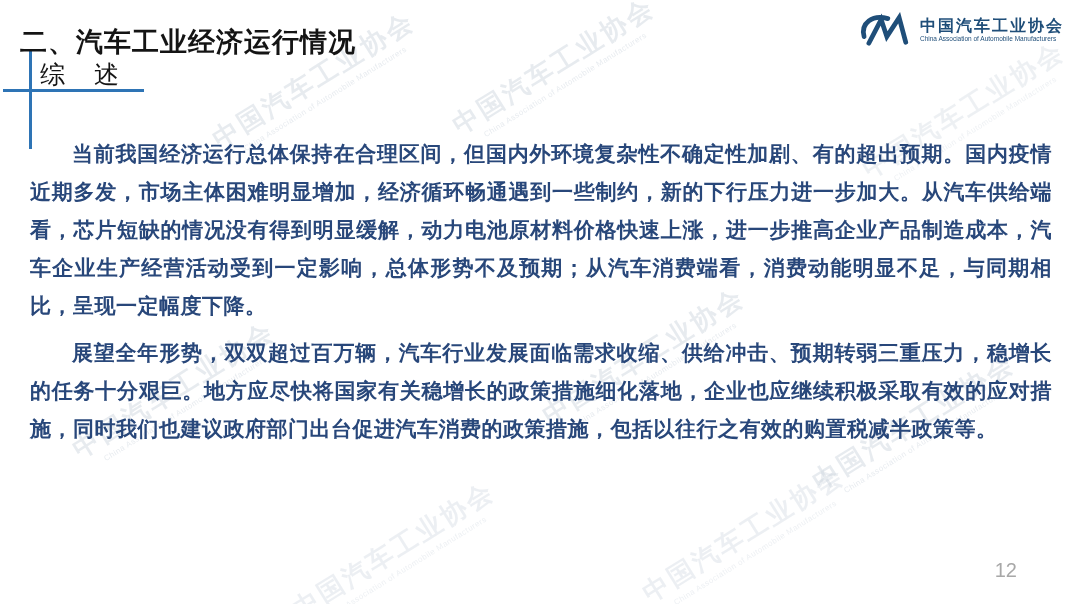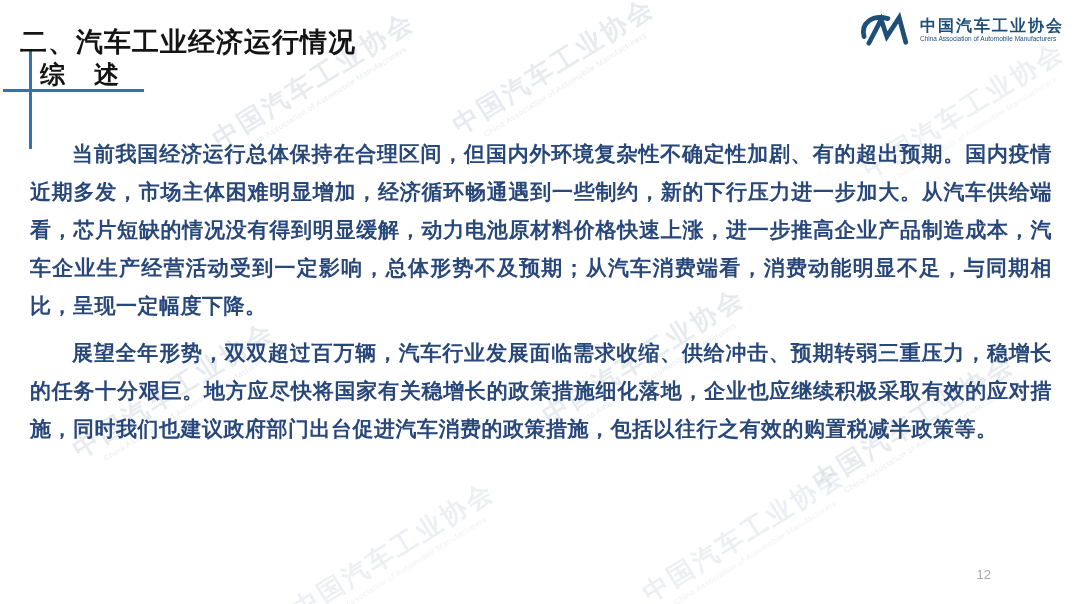--- a/index.html
+++ b/index.html
@@ -35,21 +35,21 @@
   .wm8 { left:630px; top:516px; opacity:0.32; }
 
   
   .page-title {
     position:absolute; left:20px; top:24px; z-index:2;
     font-size:27px; font-weight:bold; color:#141414;
     letter-spacing:1px;
   }
   .section-subtitle {
     position:absolute; left:40px; top:58px; z-index:2;
-    font-size:25px; font-weight:bold; color:#141414;
+    font-size:25px; font-weight:normal; color:#141414;
     letter-spacing:2px;
   }
   .accent-vline {
     position:absolute; left:29px; top:49px; z-index:1;
     width:3px; height:100px; background:#2e74b5;
   }
   .accent-hline {
     position:absolute; left:3px; top:89px; z-index:1;
     width:141px; height:3px; background:#2e74b5;
   }
@@ -73,22 +73,22 @@
     line-height:38px;
     color:#28477a;
     text-align:justify;
     text-indent:2em;
     margin-bottom:9px;
     letter-spacing:0.5px;
   }
 
   
   .page-number {
-    position:absolute; right:89px; bottom:22px; z-index:2;
-    font-size:13px; color:#a8a8a8;
+    position:absolute; right:63px; bottom:22px; z-index:2;
+    font-size:20px; color:#a8a8a8;
   }
 </style>
 </head>
 <body>
 
 <div class="slide">
 
   <div class="wm-layer">
     <div class="wm wm1">
       <div class="wm-cn">中国汽车工业协会</div>

